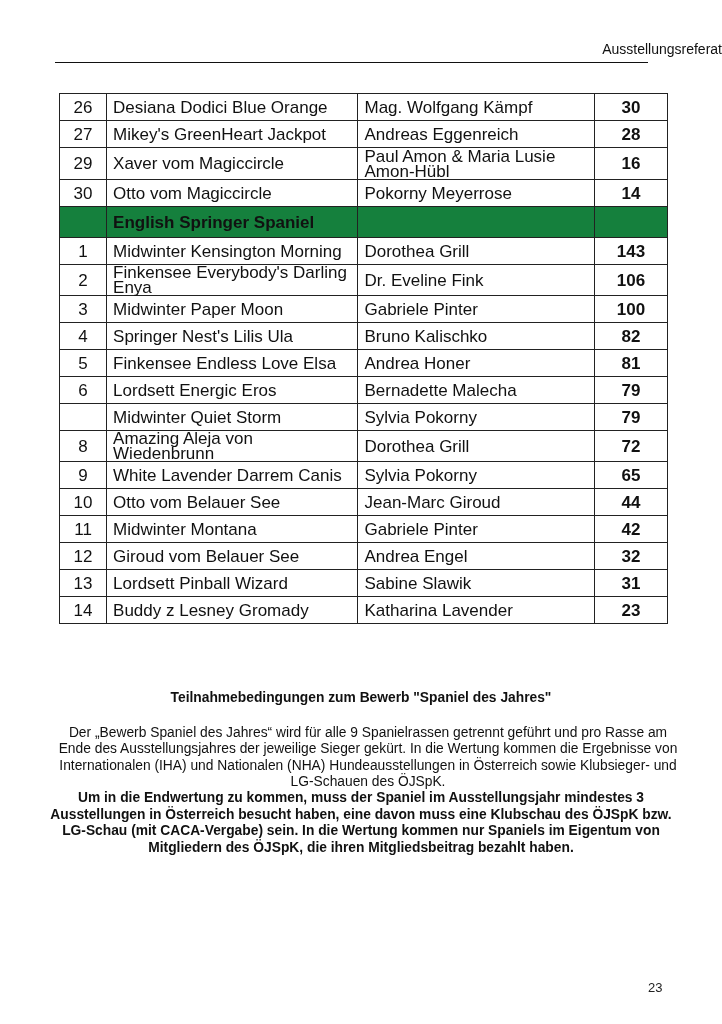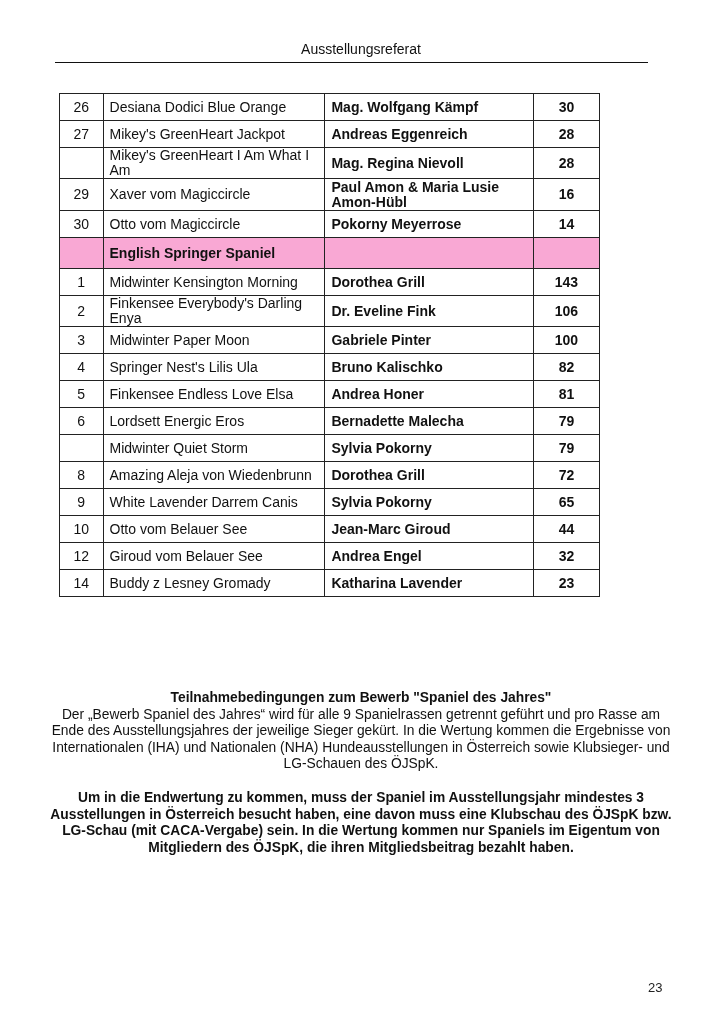--- a/index.html
+++ b/index.html
@@ -1,29 +1,29 @@
 <!DOCTYPE html>
 <html><head>
 <meta charset="utf-8">
 <style>
   html, body { margin:0; padding:0; background:#ffffff; }
   body { width:722px; height:1024px; position:relative; font-family:"Liberation Sans", sans-serif; color:#111; overflow:hidden; }
-  .header-title { position:absolute; left:0; width:722px; top:41px; text-align:center; font-size:14px; color:#111; }
+  .header-title { position:absolute; left:0; width:722px; top:41px; text-align:right; font-size:14px; color:#111; }
   .header-rule { position:absolute; left:55px; width:593px; top:62px; height:0; border-top:1.5px solid #111; }
-  table.results { position:absolute; left:59px; top:93px; width:541px; border-collapse:collapse; font-size:14px; }
+  table.results { position:absolute; left:59px; top:93px; width:609px; border-collapse:collapse; font-size:17px; }
   table.results td { border:1px solid #222; height:26px; padding:0 6px; vertical-align:middle; line-height:15px; }
   td.rank { width:34px; text-align:center; }
   td.dog { width:238px; }
-  td.owner { width:223px;font-weight:bold; }
+  td.owner { width:223px; }
   td.points { width:60px; text-align:center; font-weight:bold; }
   tr.tall td { height:31px; }
-  tr.group td { background:#f9a8d4; font-weight:bold; height:30px; }
+  tr.group td { background:#15803d; font-weight:bold; height:30px; }
   .section { position:absolute; left:50px; width:622px; text-align:center; font-size:13.8px; line-height:16.3px; }
   .conditions-title { top:690px; font-weight:bold; }
-  .conditions-body { top:707px; }
+  .conditions-body { top:725px;margin-left:7px; }
   .conditions-bold { top:782px; font-weight:bold; line-height:16.5px;margin-top:8px; }
   .page-number { position:absolute; left:648px; top:980px; font-size:13px; color:#222; }
 </style>
 </head>
 <body>
 
 <div class="header-title">Ausstellungsreferat</div>
 <div class="header-rule"></div>
 
 <table class="results">
@@ -31,26 +31,20 @@
       <tr>
         <td class="rank">26</td>
         <td class="dog">Desiana Dodici Blue Orange</td>
         <td class="owner">Mag. Wolfgang Kämpf</td>
         <td class="points">30</td>
       </tr>
       <tr>
         <td class="rank">27</td>
         <td class="dog">Mikey's GreenHeart Jackpot</td>
         <td class="owner">Andreas Eggenreich</td>
-        <td class="points">28</td>
-      </tr>
-      <tr>
-        <td class="rank"></td>
-        <td class="dog">Mikey's GreenHeart I Am What I Am</td>
-        <td class="owner">Mag. Regina Nievoll</td>
         <td class="points">28</td>
       </tr>
       <tr class="tall">
         <td class="rank">29</td>
         <td class="dog">Xaver vom Magiccircle</td>
         <td class="owner">Paul Amon &amp; Maria Lusie Amon-Hübl</td>
         <td class="points">16</td>
       </tr>
       <tr>
         <td class="rank">30</td>
@@ -118,24 +112,36 @@
         <td class="owner">Sylvia Pokorny</td>
         <td class="points">65</td>
       </tr>
       <tr>
         <td class="rank">10</td>
         <td class="dog">Otto vom Belauer See</td>
         <td class="owner">Jean-Marc Giroud</td>
         <td class="points">44</td>
       </tr>
       <tr>
+        <td class="rank">11</td>
+        <td class="dog">Midwinter Montana</td>
+        <td class="owner">Gabriele Pinter</td>
+        <td class="points">42</td>
+      </tr>
+      <tr>
         <td class="rank">12</td>
         <td class="dog">Giroud vom Belauer See</td>
         <td class="owner">Andrea Engel</td>
         <td class="points">32</td>
+      </tr>
+      <tr>
+        <td class="rank">13</td>
+        <td class="dog">Lordsett Pinball Wizard</td>
+        <td class="owner">Sabine Slawik</td>
+        <td class="points">31</td>
       </tr>
       <tr>
         <td class="rank">14</td>
         <td class="dog">Buddy z Lesney Gromady</td>
         <td class="owner">Katharina Lavender</td>
         <td class="points">23</td>
       </tr>
     </tbody>
 </table>
 

